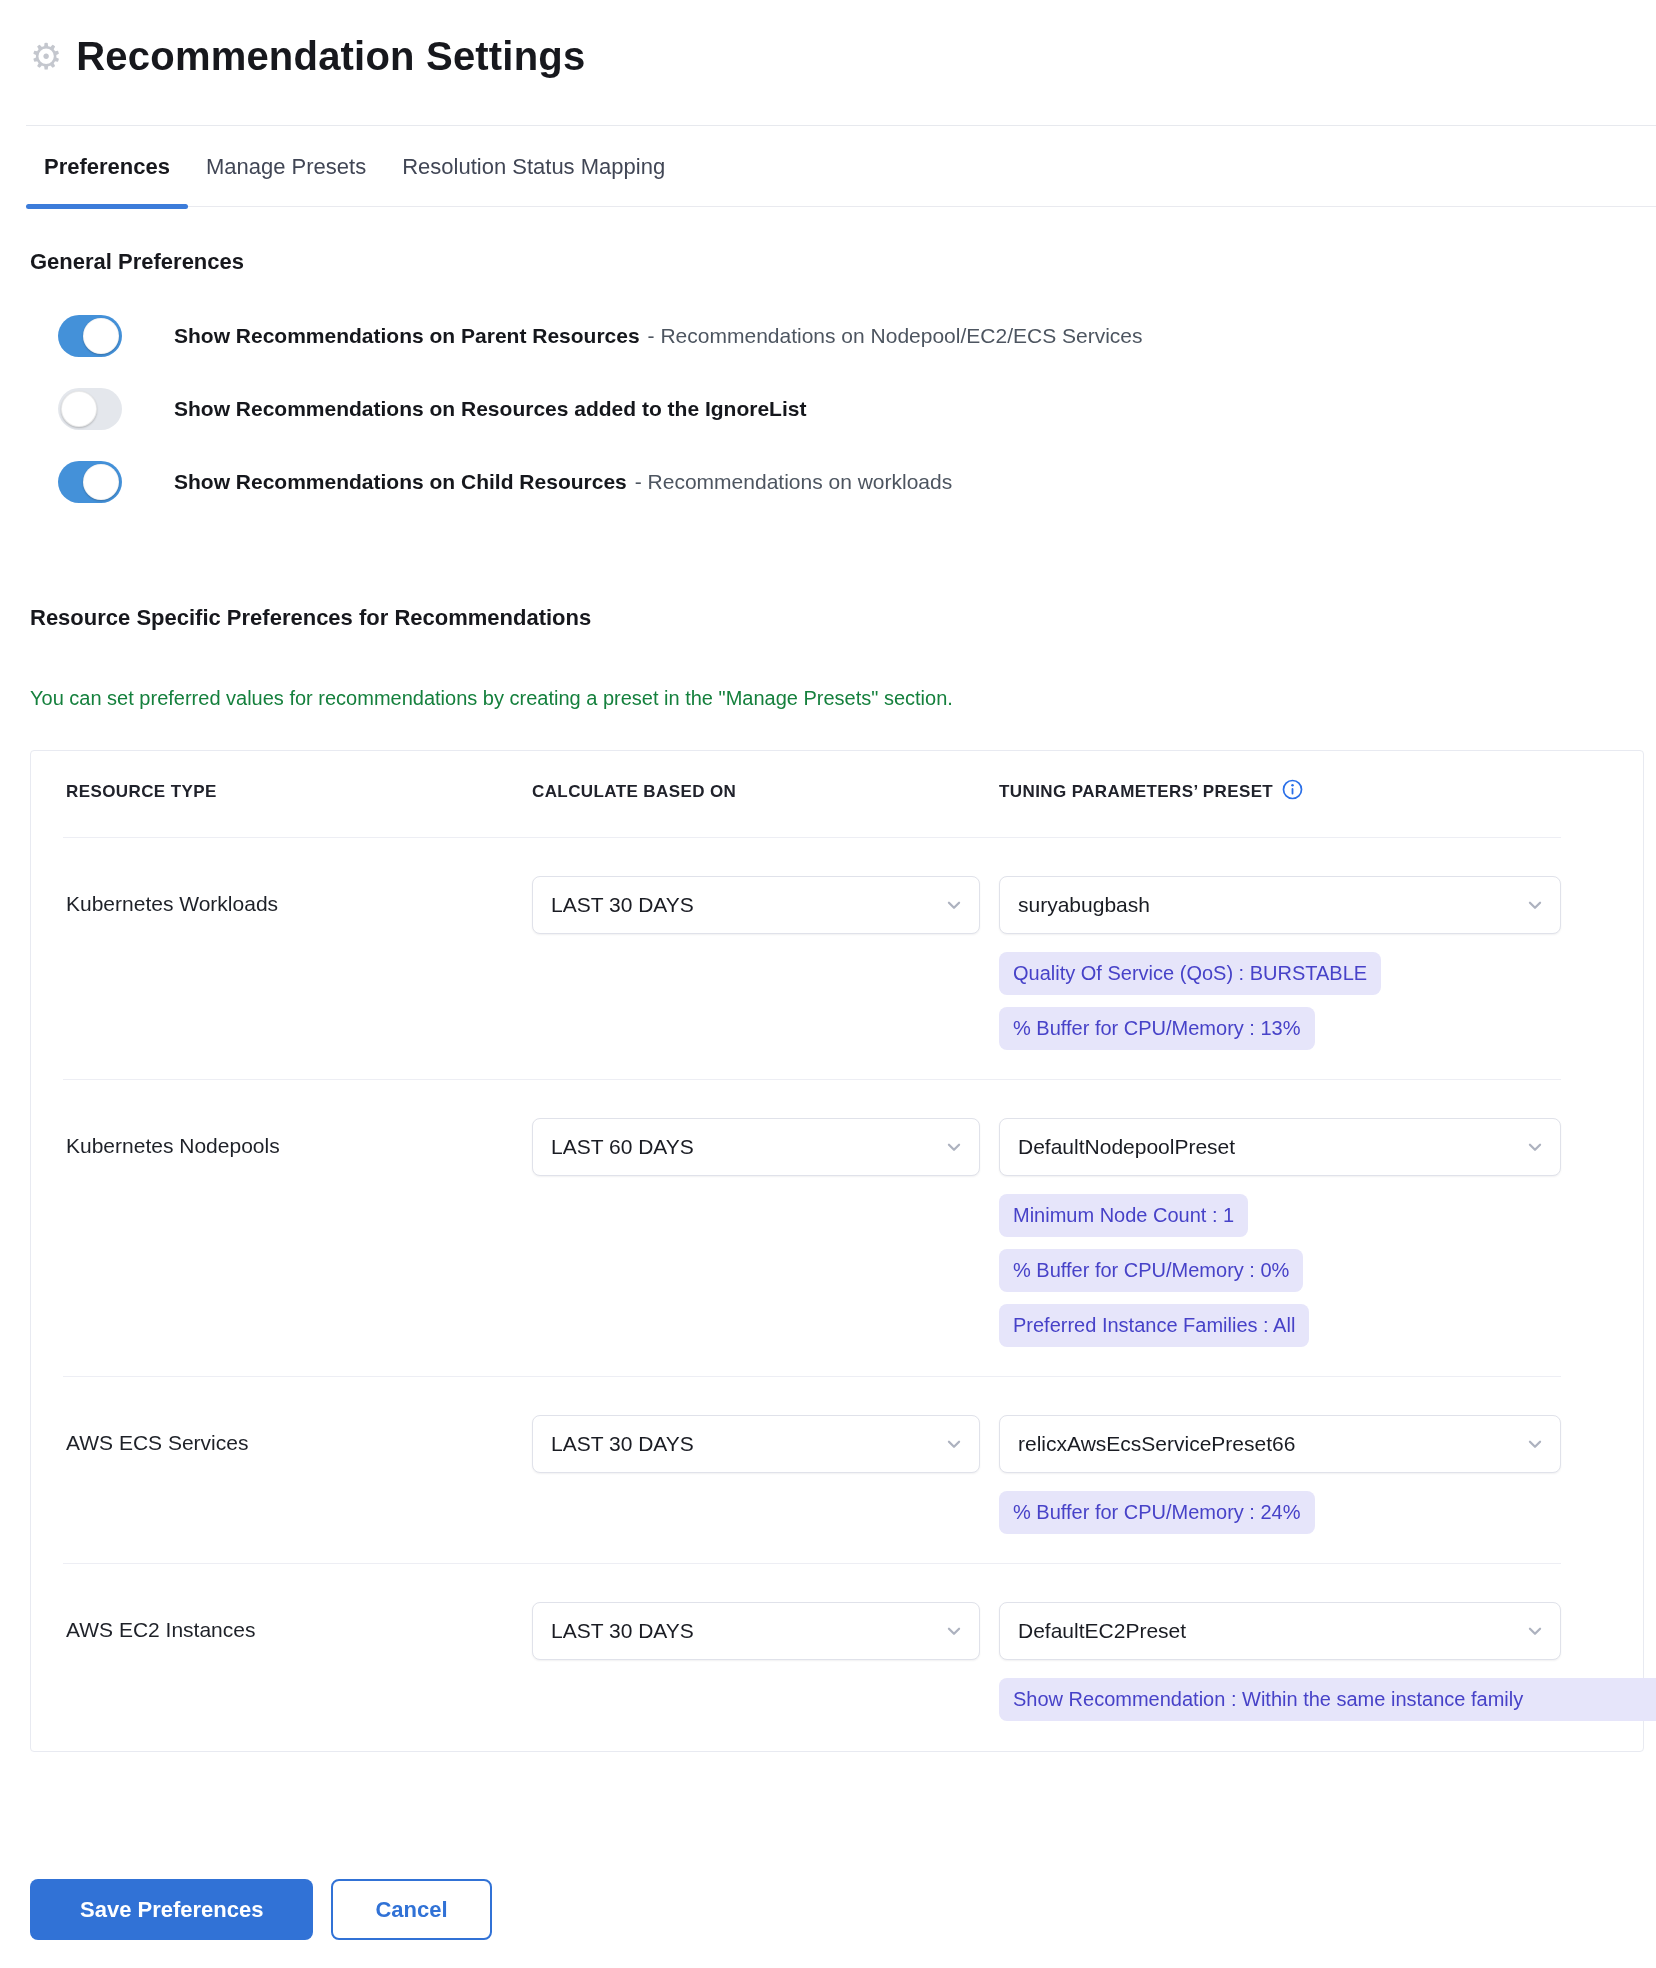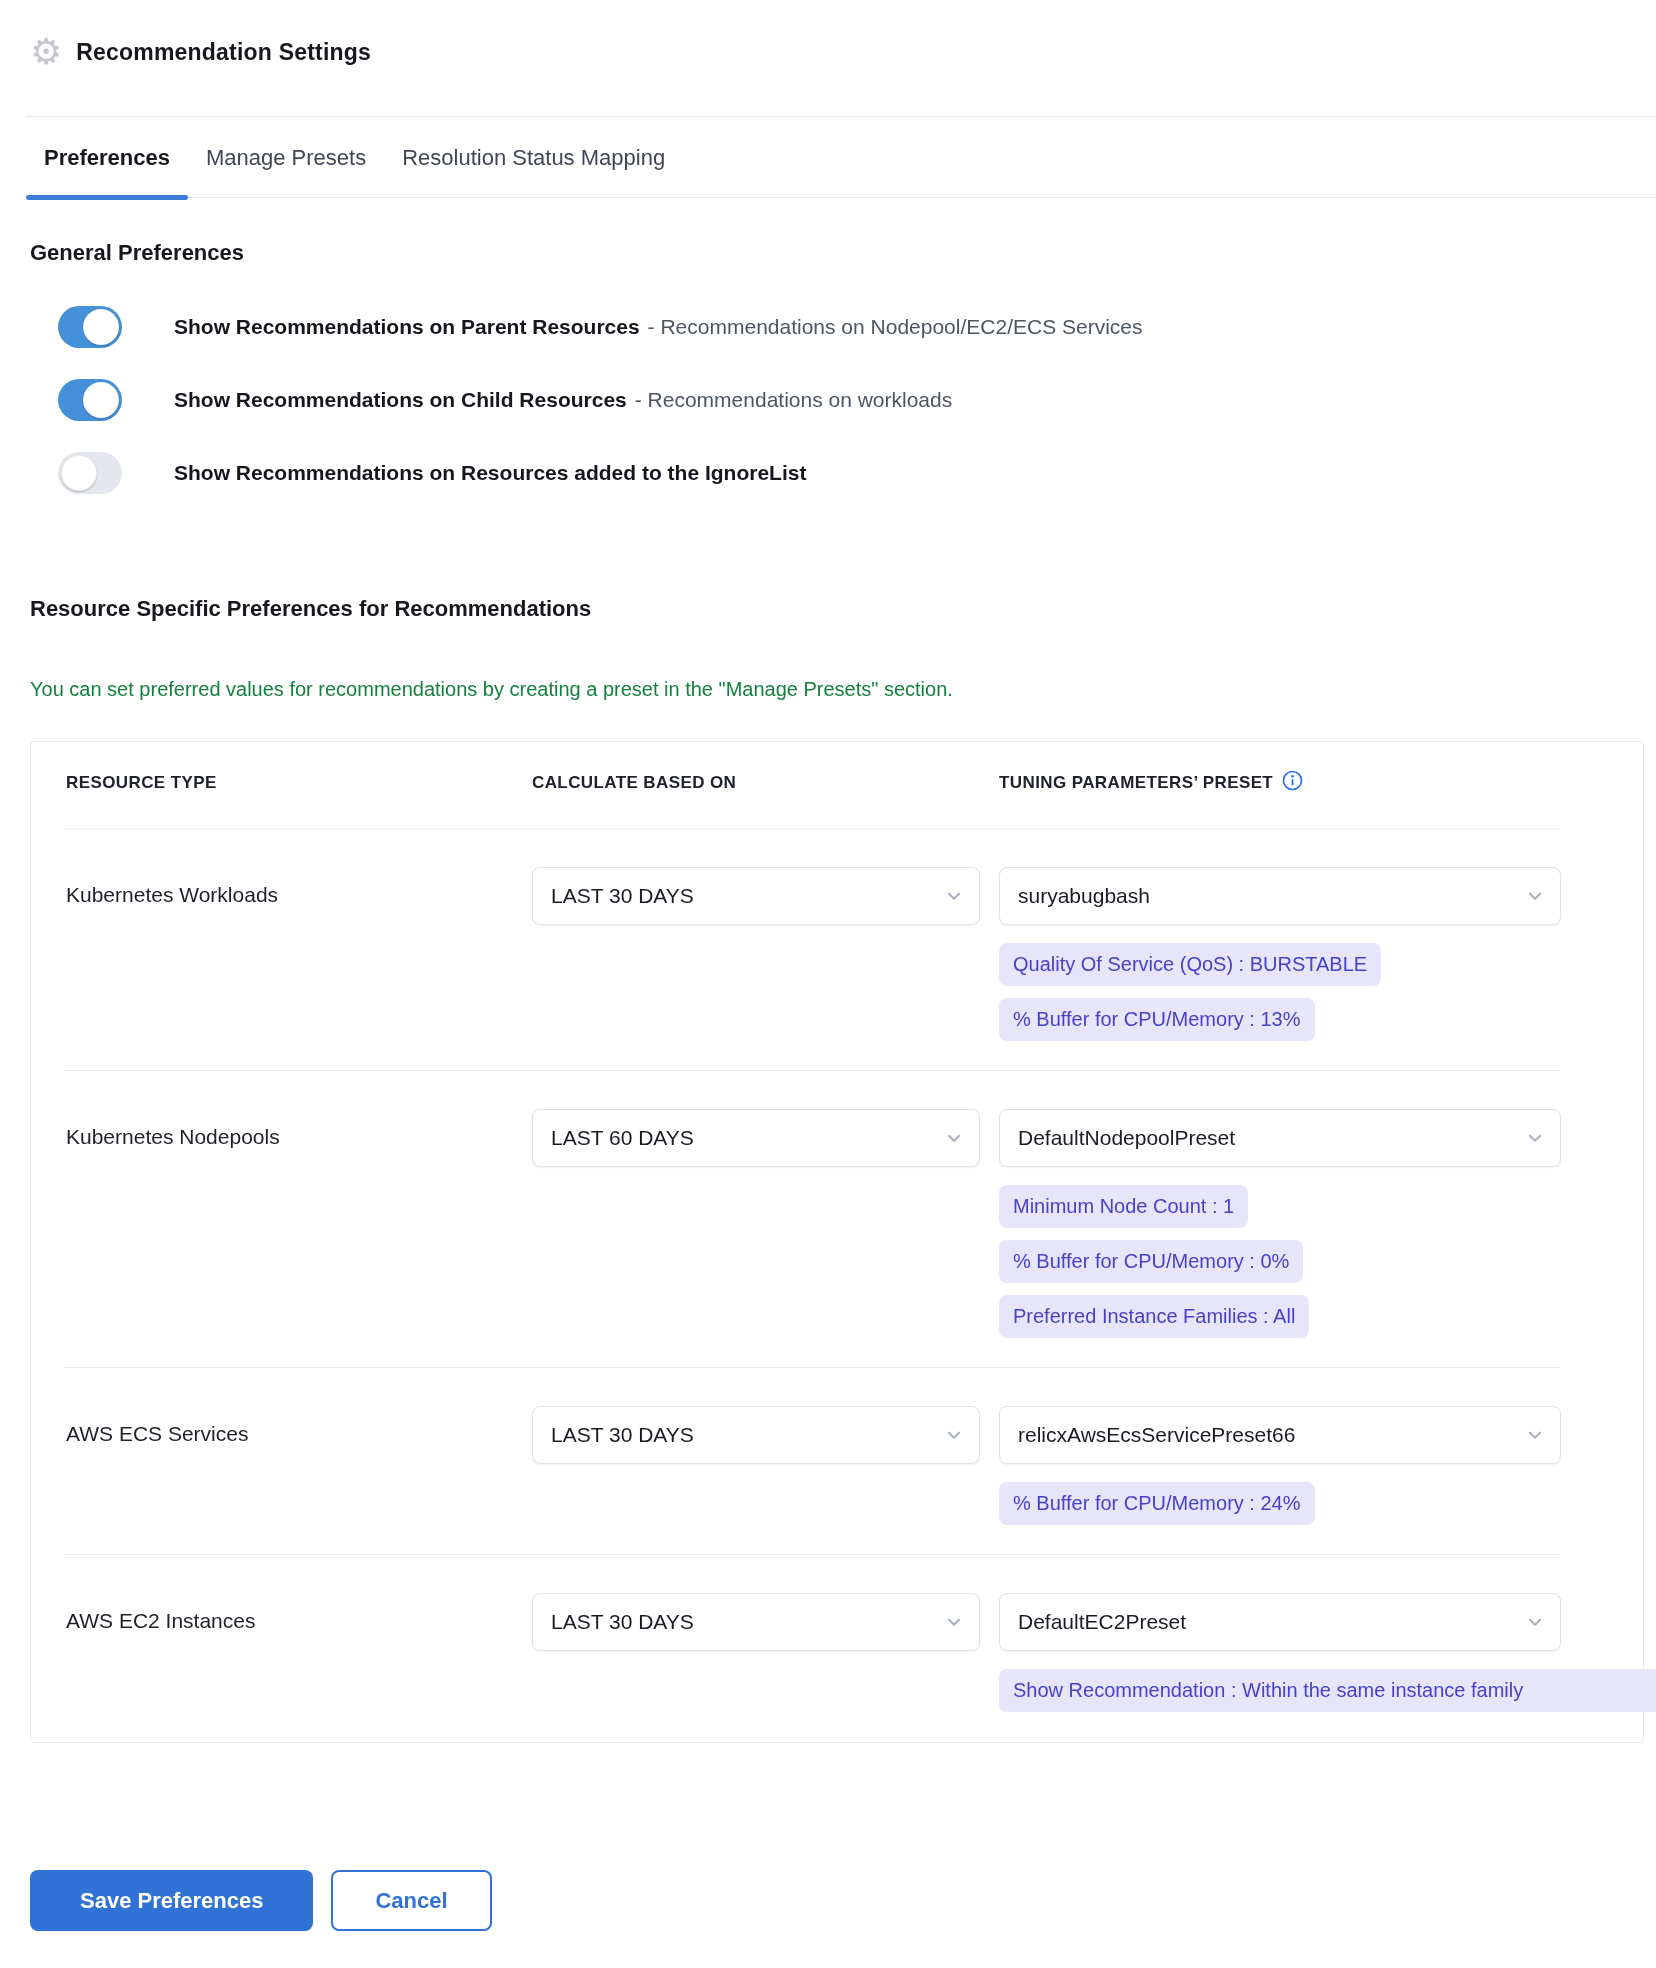--- a/index.html
+++ b/index.html
@@ -18,21 +18,21 @@
     background: #fff;
   }
 
   
   .hdr { display: flex; align-items: center; gap: 14px; margin-top: 4px; }
   .gear {
     font-family: "DejaVu Sans", sans-serif;
     font-size: 36px; line-height: 36px;
     color: #C4C7CE;
   }
-  .title { font-size: 23px; font-weight: 700; color: #17181D; letter-spacing: .2px; }
+  .title { font-size: 40px; font-weight: 700; color: #17181D; letter-spacing: .2px; }
 
   .hdr-divider {
     border: none; border-top: 1px solid #E7E9EE;
     margin: 46px 0 0 -4px;
   }
 
   
   .tabbar {
     display: flex; 
     margin-left: -4px;
@@ -157,34 +157,34 @@
     <div class="toggle-row">
       <div class="toggle on">
           <div class="knob"></div>
         </div>
       <div class="toggle-text">
         <span class="toggle-label">Show Recommendations on Parent Resources</span><span class="toggle-desc">- Recommendations on Nodepool/EC2/ECS Services</span>
       </div>
     </div>
 
     <div class="toggle-row">
+      <div class="toggle">
+          <div class="knob"></div>
+        </div>
+      <div class="toggle-text">
+        <span class="toggle-label">Show Recommendations on Resources added to the IgnoreList</span>
+      </div>
+    </div>
+
+    <div class="toggle-row">
       <div class="toggle on">
           <div class="knob"></div>
         </div>
       <div class="toggle-text">
         <span class="toggle-label">Show Recommendations on Child Resources</span><span class="toggle-desc">- Recommendations on workloads</span>
-      </div>
-    </div>
-
-    <div class="toggle-row">
-      <div class="toggle">
-          <div class="knob"></div>
-        </div>
-      <div class="toggle-text">
-        <span class="toggle-label">Show Recommendations on Resources added to the IgnoreList</span>
       </div>
     </div>
 
   </div>
 
   <div class="section-h rs-head">Resource Specific Preferences for Recommendations</div>
   <div class="rs-note">You can set preferred values for recommendations by creating a preset in the "Manage Presets" section.</div>
 
   <div class="tbl">
 

